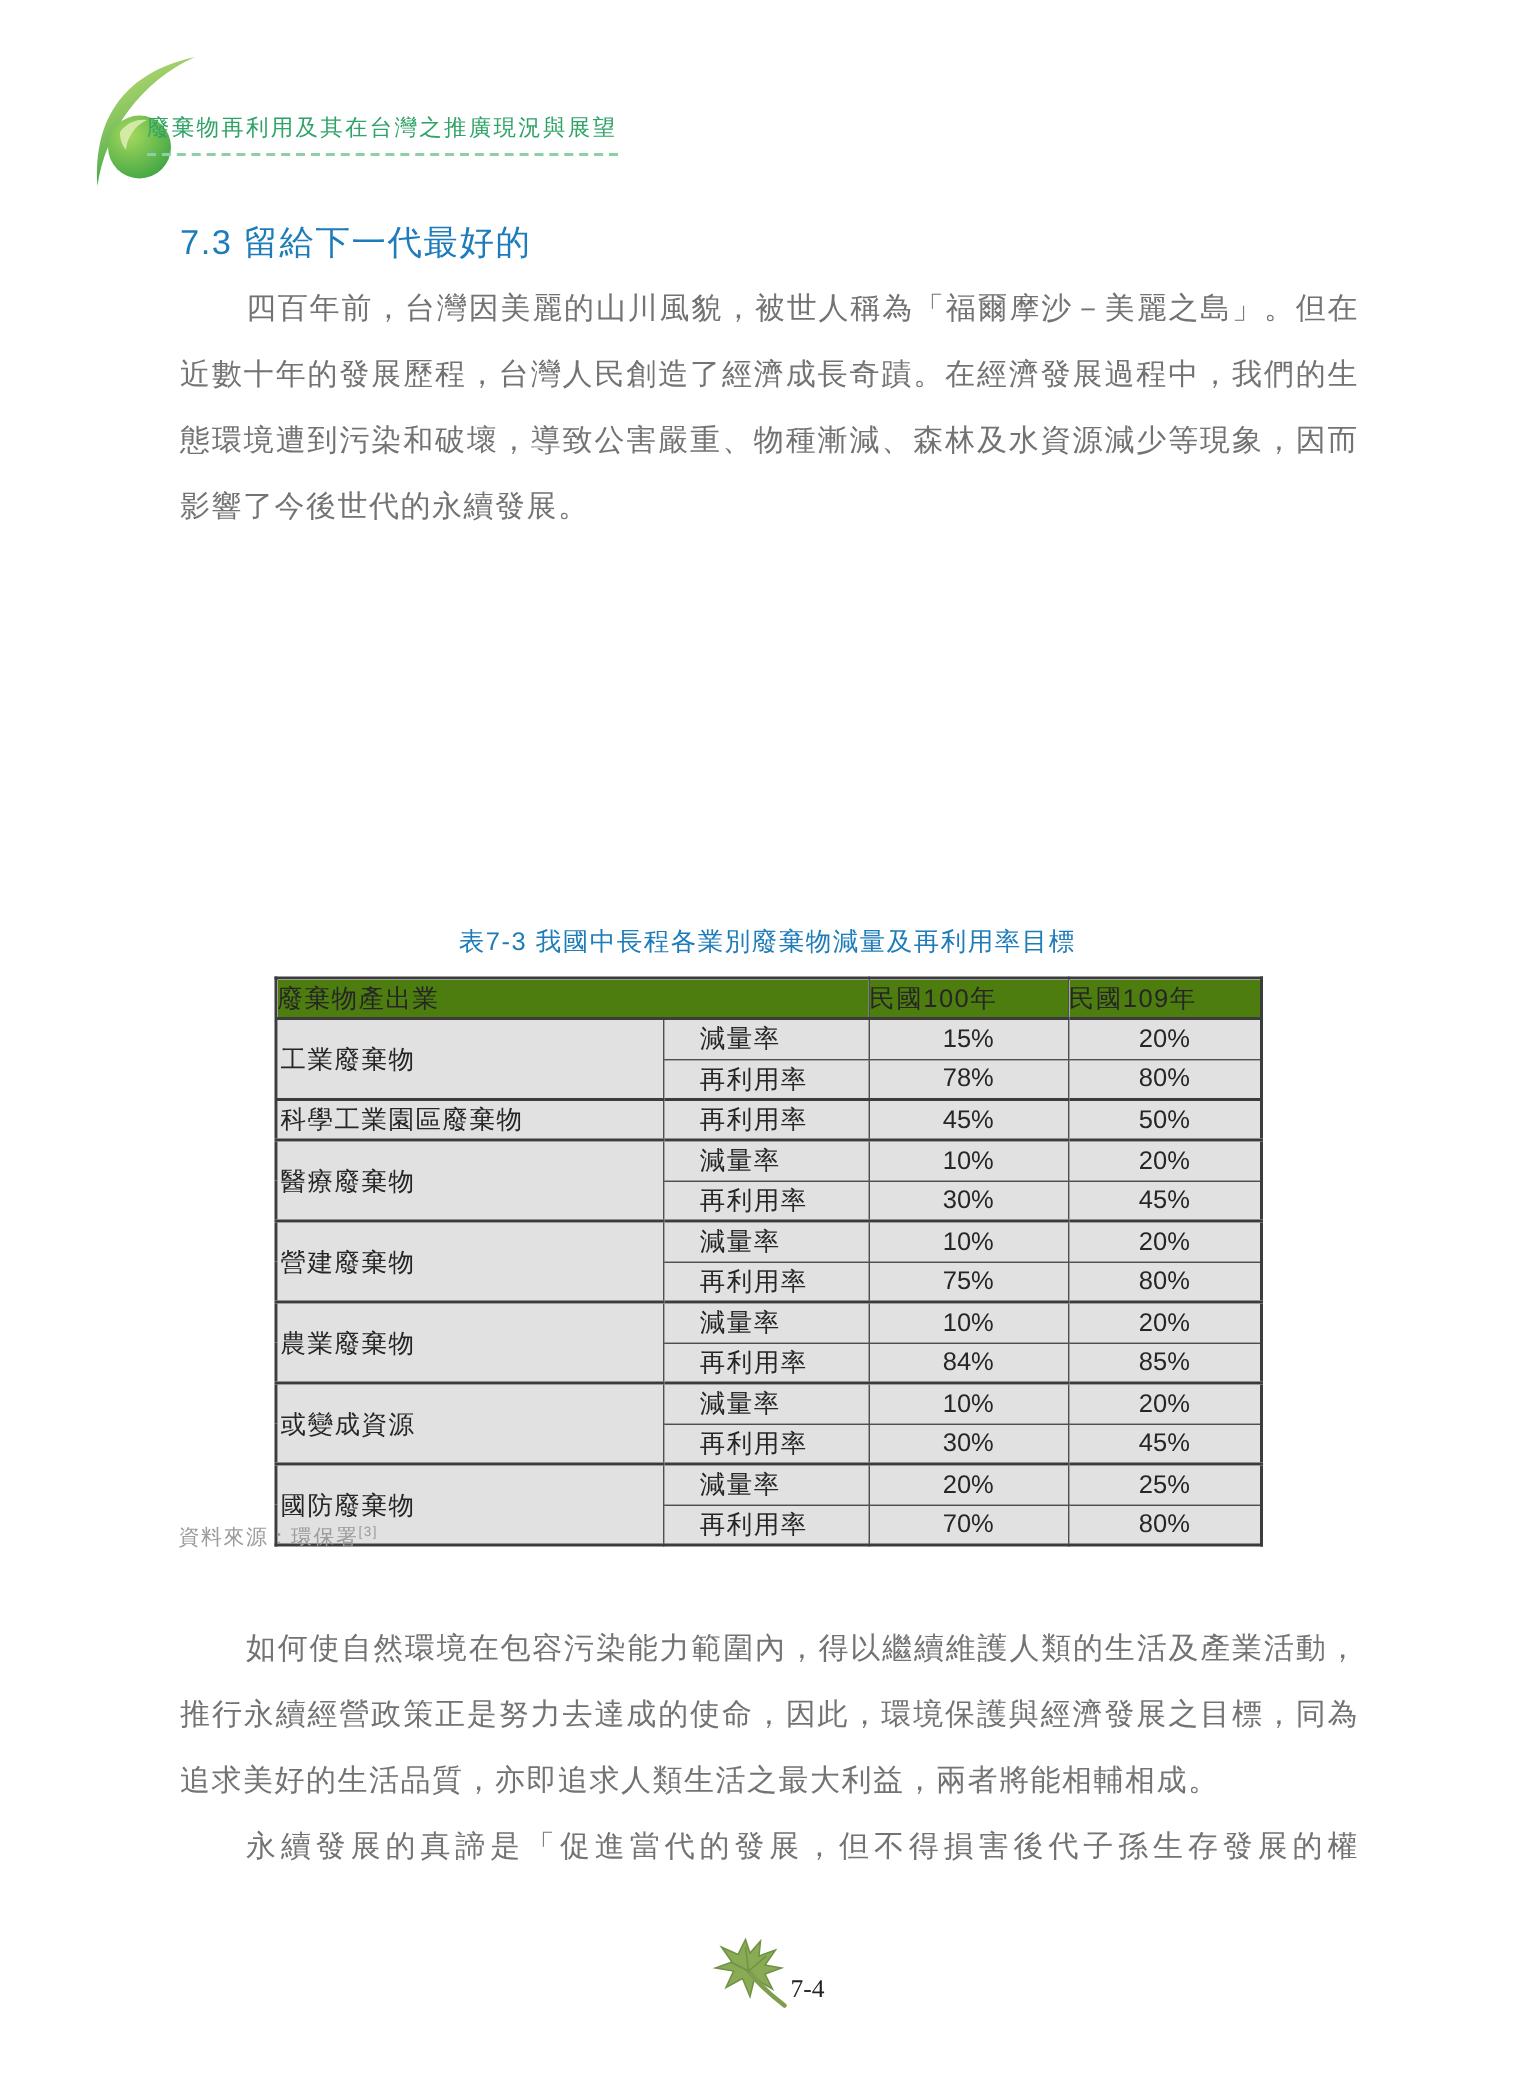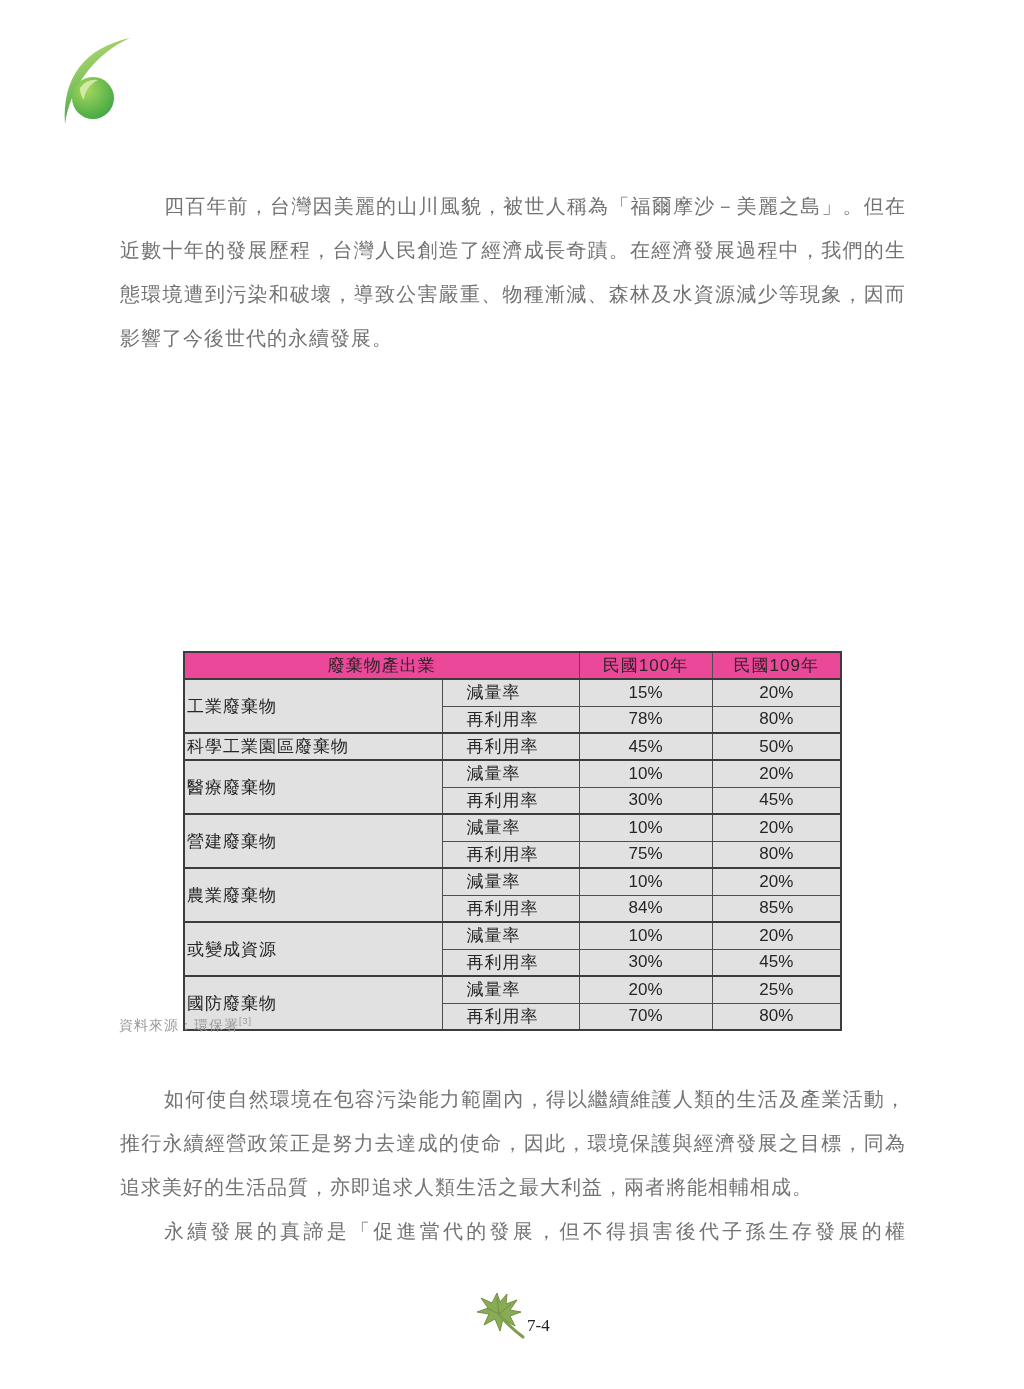--- a/index.html
+++ b/index.html
@@ -37,21 +37,21 @@
     text-align:center; font-size:17px; color:#1d7cb9; letter-spacing:1px;
   }
   .goal-table {
     position:absolute; left:183px; top:651px;
     border-collapse:collapse; table-layout:fixed; width:657px;
     font-size:17px; color:#262626;
   }
   .goal-table th, .goal-table td { border:1px solid #4e4e4e; height:27px; overflow:hidden; }
   .goal-table { border:2px solid #3c3c3c; }
   .goal-table th {
-    background:#ec4899; font-weight:normal; text-align:center; letter-spacing:1px;
+    background:#4d7c0f; font-weight:normal; text-align:left; letter-spacing:1px;
     border-bottom:2px solid #3c3c3c;
   }
   .goal-table td { background:#e1e1e1; }
   .cell-cat { text-align:left; padding-left:2px; letter-spacing:1px; }
   .cell-metric { text-align:left; padding-left:24px; letter-spacing:1px; border-top:1px solid #6e6e6e !important; }
   .cell-val { text-align:center; }
   tr.group-start td { border-top:2px solid #3c3c3c; }
   tr.group-start .cell-metric { border-top:2px solid #3c3c3c !important; }
   .source-note {
     position:absolute; left:119px; top:1016px;
@@ -79,24 +79,27 @@
       </linearGradient>
       <radialGradient id="lg2" cx="0.35" cy="0.3" r="0.9">
         <stop offset="0" stop-color="#a6d95e"></stop>
         <stop offset="1" stop-color="#2f9d3f"></stop>
       </radialGradient>
     </defs>
     <path d="M76,2 C30,12 8,42 11,88 C16,52 40,18 76,2 Z" fill="url(#lg1)"></path>
     <circle cx="39" cy="62" r="21" fill="url(#lg2)"></circle>
     <path d="M26,52 a19,19 0 0 1 18,-8 a24,24 0 0 0 -14,20 a18,18 0 0 1 -4,-12 Z" fill="#ddefb4" opacity="0.85"></path>
   </svg>
-
+  <div class="header-title">廢棄物再利用及其在台灣之推廣現況與展望</div>
+
+  <div class="section-heading">7.3 留給下一代最好的</div>
 
   <div class="para para-1">四百年前，台灣因美麗的山川風貌，被世人稱為「福爾摩沙－美麗之島」。但在近數十年的發展歷程，台灣人民創造了經濟成長奇蹟。在經濟發展過程中，我們的生態環境遭到污染和破壞，導致公害嚴重、物種漸減、森林及水資源減少等現象，因而影響了今後世代的永續發展。</div>
 
+  <div class="table-caption">表7-3 我國中長程各業別廢棄物減量及再利用率目標</div>
   <table class="goal-table">
     <colgroup>
       <col style="width:258px">
         <col style="width:137px">
         <col style="width:133px">
         <col style="width:129px">
     </colgroup>
     <tbody>
         <tr>
       <th colspan="2">廢棄物產出業</th>

